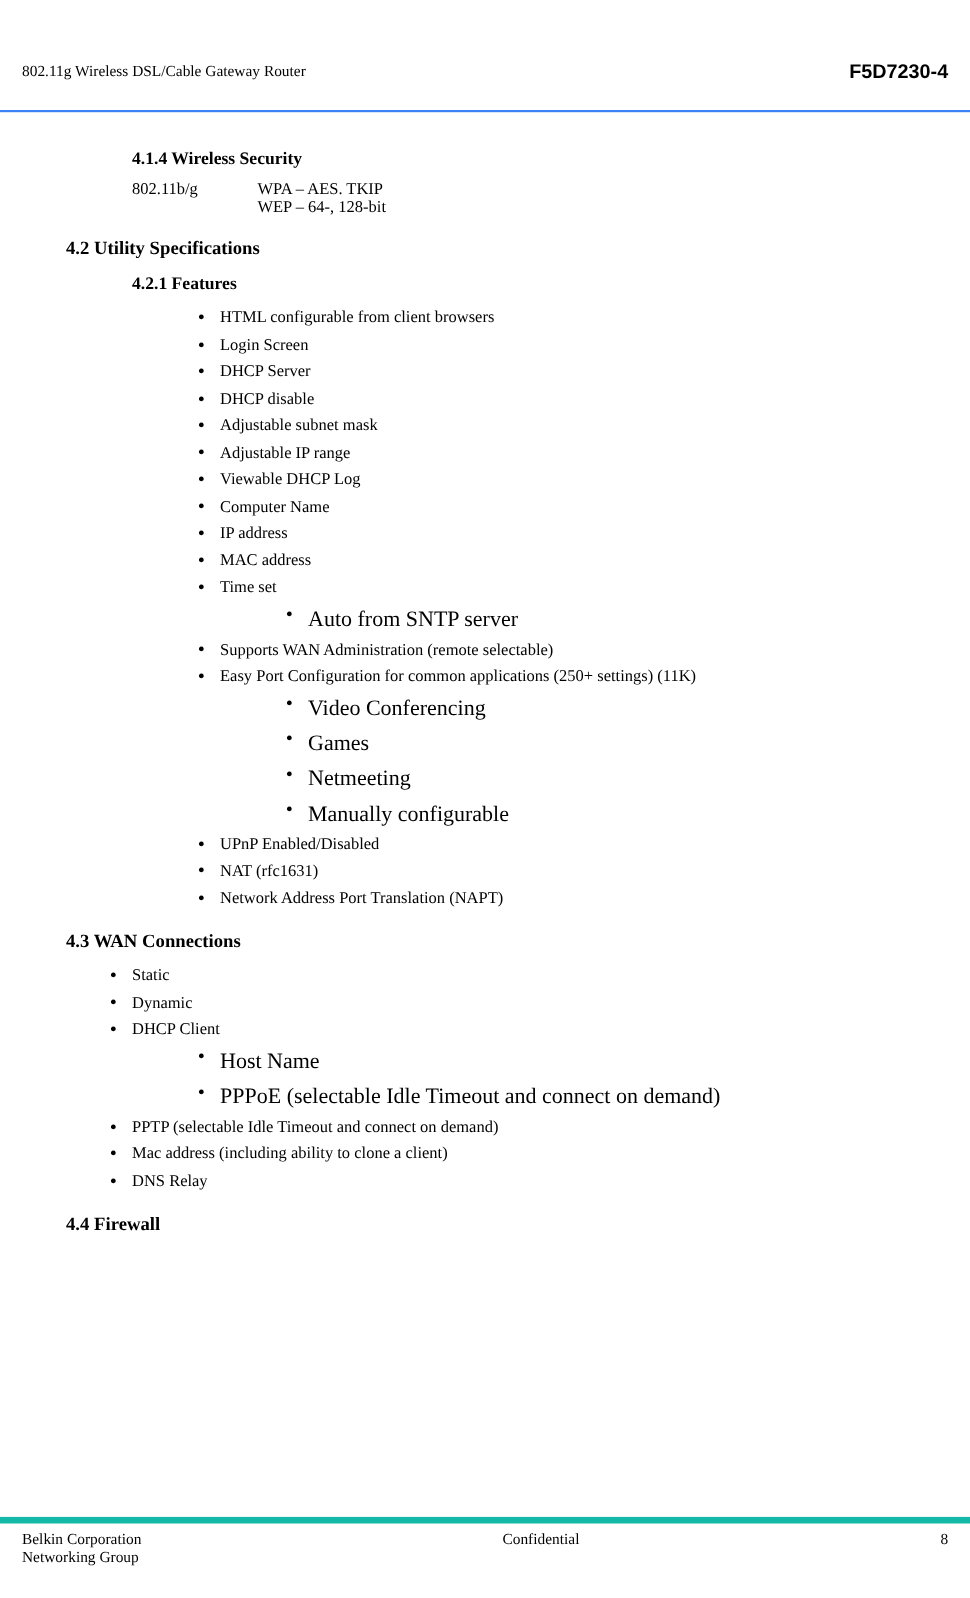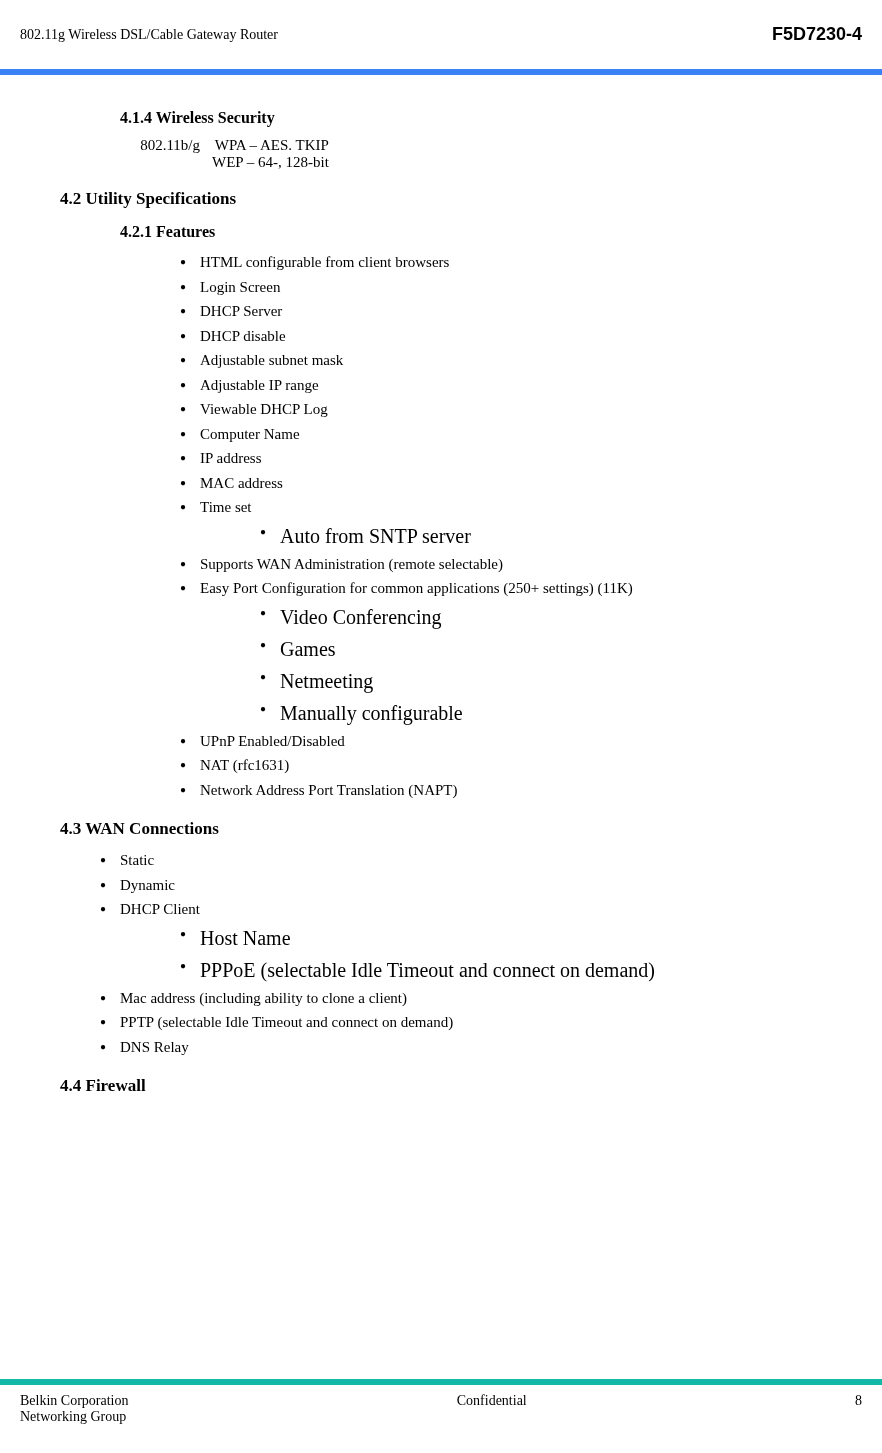--- a/index.html
+++ b/index.html
@@ -14,22 +14,23 @@
       color: #000000;
       width: 882px;
       min-height: 1453px;
       position: relative;
     }
     .page-header {
       display: flex;
       justify-content: space-between;
       align-items: center;
       padding: 24px 20px;
-      border-bottom: 6px solid #3b82f6;
+      border-bottom: 2px solid #3b82f6;
       font-size: 14px;
+      margin-top: 31px;
     }
     .page-content {
       padding: 20px 60px 80px 60px;
     }
     .section-title-l1 {
       font-size: 17px;
       font-weight: bold;
       margin-top: 18px;
       margin-bottom: 10px;
     }
@@ -37,23 +38,22 @@
       font-size: 16px;
       font-weight: bold;
       margin-left: 60px;
       margin-top: 14px;
       margin-bottom: 10px;
     }
     .spec-row {
       margin-left: 60px;
       margin-bottom: 6px;
       display: flex;
-      gap: 12px;
-      font-size: 15px;
-      text-align: right;
+      gap: 34px;
+      font-size: 15px;
     }
     .spec-row .spec-key {
       min-width: 80px;
     }
     .spec-row .spec-val {
       display: flex;
       flex-direction: column;
     }
     .bullet-list {
       list-style: none;
@@ -223,22 +223,22 @@
       <li>Static</li>
       <li>Dynamic</li>
 
       <li>
         <span>DHCP Client</span>
         <ul class="bullet-list-l1-sub">
           <li>Host Name</li>
           <li>PPPoE (selectable Idle Timeout and connect on demand)</li>
         </ul>
       </li>
+      <li>PPTP (selectable Idle Timeout and connect on demand)</li>
       <li>Mac address (including ability to clone a client)</li>
-      <li>PPTP (selectable Idle Timeout and connect on demand)</li>
       <li>DNS Relay</li>
     </ul>
   </div>
 
   <div class="mt-section">
     <div class="section-title-l1">4.4 Firewall</div>
   </div>
 
 </div>
 

